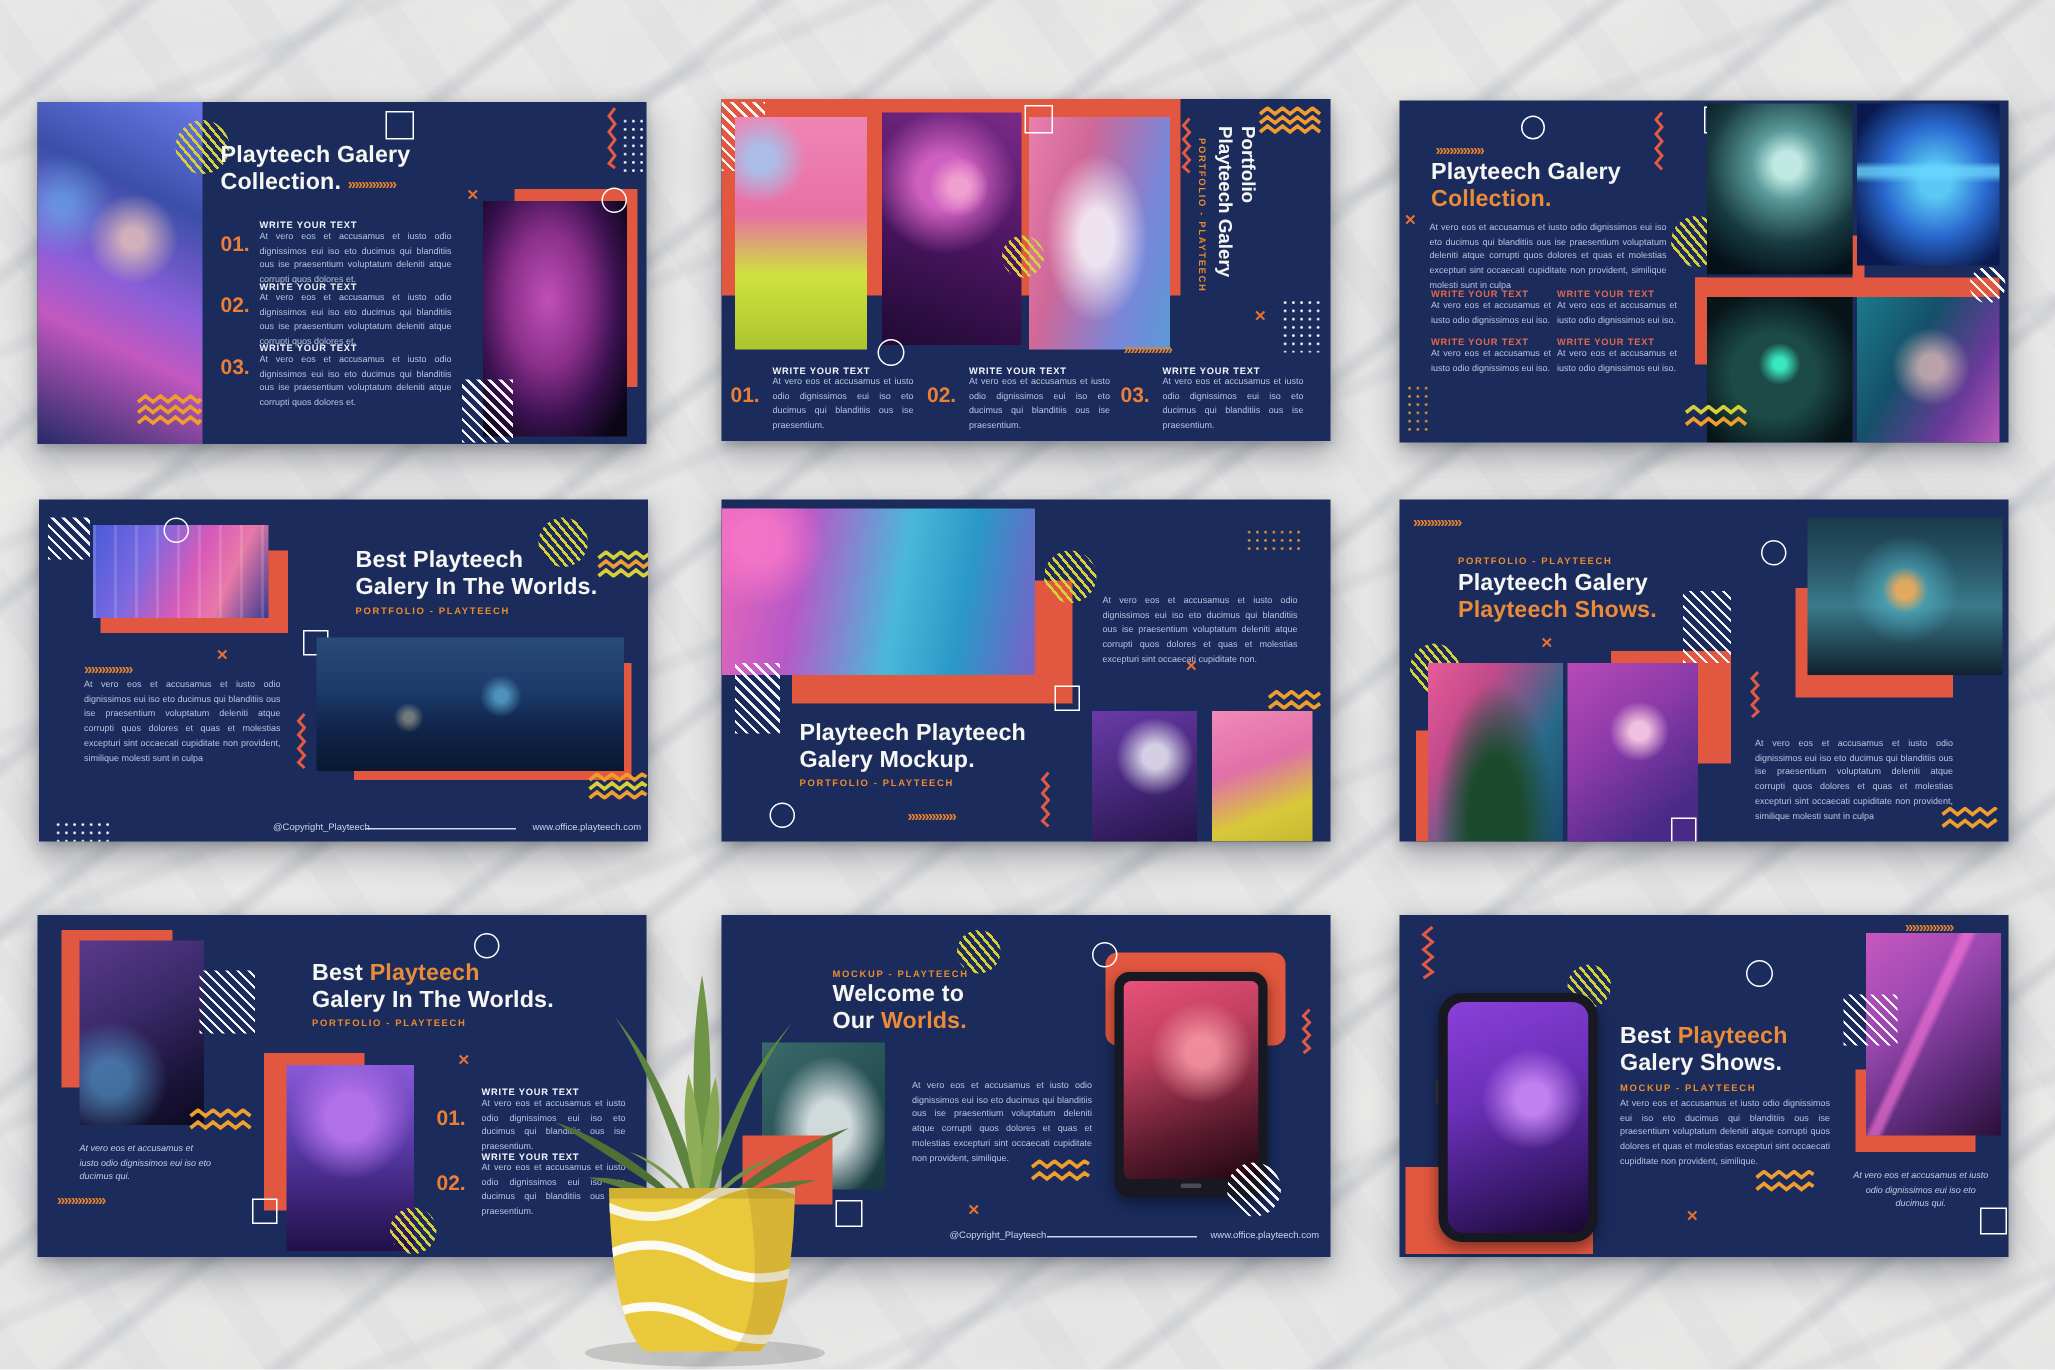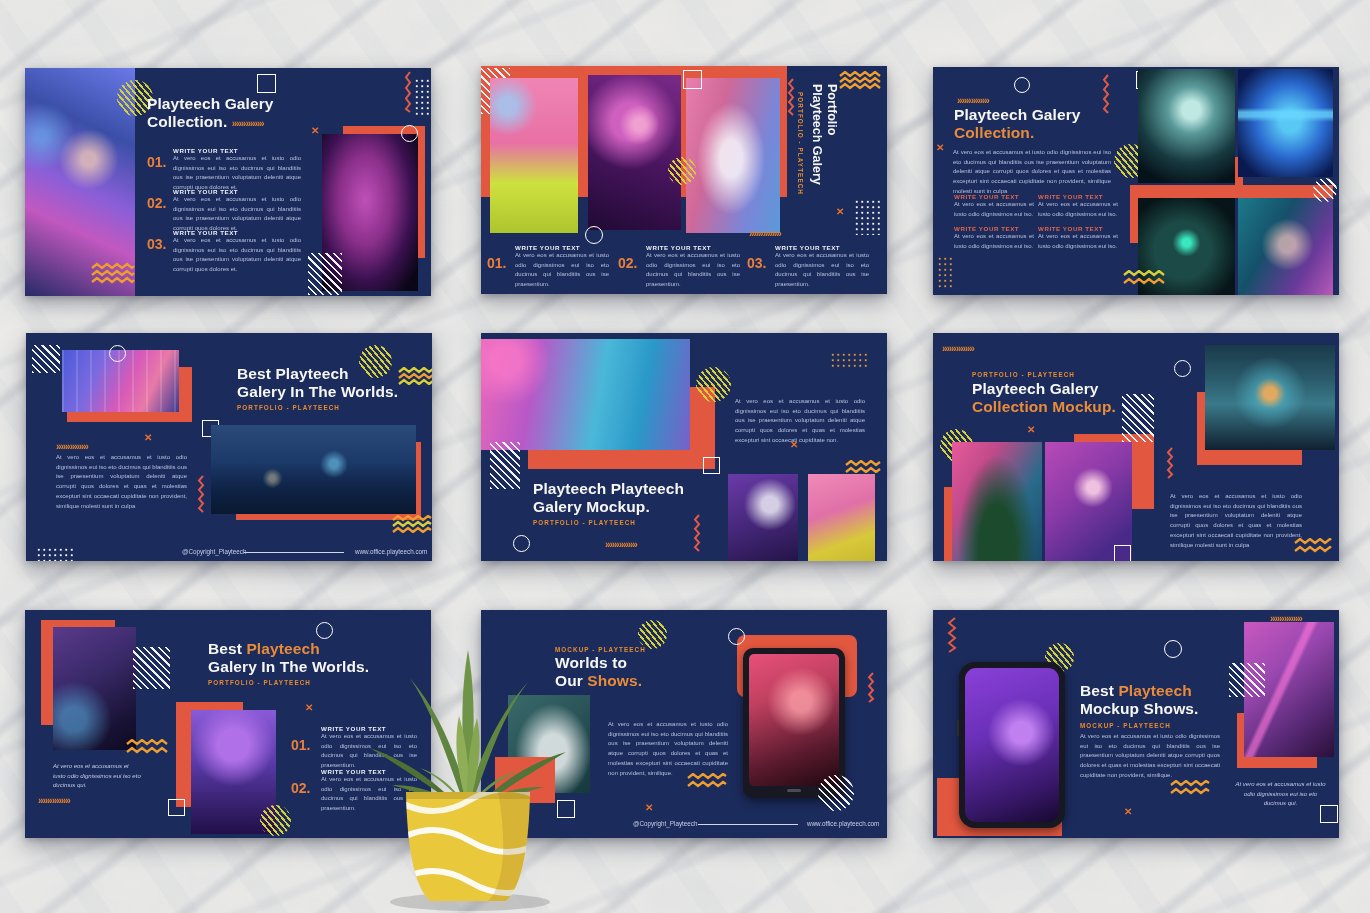--- a/index.html
+++ b/index.html
@@ -256,21 +256,21 @@
     </svg>
     <div class="ph" style="left:247px;top:141px;width:70px;height:87px;background:radial-gradient(circle at 60% 35%,rgba(235,235,245,.85) 0 8px,rgba(235,235,245,0) 26px),linear-gradient(160deg,#6a3aa8 0%,#4a2a80 46%,#241448 100%)"></div>
     <div class="ph" style="left:327px;top:141px;width:67px;height:87px;background:linear-gradient(160deg,#f08ab8 0%,#e070a8 42%,#d8c83a 74%,#c8b830 100%)"></div>
   </section>
 
   <section class="slide" style="left:933px;top:333px">
     <span class="ab chev" style="left:9px;top:11px">»»»»»»»</span>
     <div class="ab sub" style="left:39px;top:38px">PORTFOLIO - PLAYTEECH</div>
     <div class="ab t" style="left:39px;top:47px">
       <div>Playteech Galery</div>
-      <div class="o">Collection Mockup.</div>
+      <div class="o">Playteech Shows.</div>
     </div>
     <span class="ab xm" style="left:94px;top:92px">✕</span>
     <div class="ab ycirc" style="left:7px;top:96px;width:33px;height:33px"></div>
     <div class="ab red" style="left:11px;top:154px;width:98px;height:74px"></div>
     <div class="ph" style="left:19px;top:109px;width:90px;height:119px;background:radial-gradient(ellipse at 50% 88%,#1c4a2c 0 28%,rgba(28,74,44,0) 62%),linear-gradient(120deg,#e85a9a 0%,#c04a8a 30%,#2a6a8a 66%,#1a4a6a 100%)"></div>
     <div class="ab red" style="left:141px;top:101px;width:80px;height:75px"></div>
     <div class="ph" style="left:112px;top:109px;width:87px;height:120px;background:radial-gradient(circle at 55% 38%,#f0c0e0 0 6px,rgba(240,192,224,0) 20px),linear-gradient(140deg,#b84ab8 0%,#8a3aa8 42%,#4a2a88 82%)"></div>
     <div class="ab wstr" style="left:189px;top:61px;width:32px;height:48px"></div>
     <div class="ab red" style="left:264px;top:59px;width:105px;height:73px"></div>
     <div class="ph" style="left:272px;top:12px;width:130px;height:105px;background:radial-gradient(circle at 50% 46%,rgba(255,180,90,.85) 0 6px,rgba(90,200,220,.45) 18%,rgba(0,0,0,0) 42%),linear-gradient(180deg,#1a3a4a 0%,#2a5a6a 32%,#3a7a8a 56%,#102030 100%)"></div>
@@ -321,23 +321,23 @@
         <div class="h6">WRITE YOUR TEXT</div>
         <div class="bd jt">At vero eos et accusamus et iusto odio dignissimos eui iso eto ducimus qui blanditiis ous ise praesentium.</div>
       </div>
     </div>
   </section>
 
   <section class="slide" style="left:481px;top:610px">
     <div class="ab ycirc" style="left:157px;top:10px;width:29px;height:29px"></div>
     <div class="ab sub" style="left:74px;top:36px">MOCKUP - PLAYTEECH</div>
     <div class="ab t" style="left:74px;top:44px">
-      <div>Worlds to</div>
+      <div>Welcome to</div>
       <div><span>Our</span>
-        <span class="o">Shows.</span></div>
+        <span class="o">Worlds.</span></div>
     </div>
     <div class="ph" style="left:27px;top:85px;width:82px;height:98px;background:radial-gradient(ellipse at 55% 58%,rgba(238,242,242,.85) 0 14px,rgba(238,242,242,0) 38px),linear-gradient(140deg,#3a6a6a 0%,#2a5458 46%,#15383c 100%)"></div>
     <div class="ab red" style="left:14px;top:147px;width:60px;height:46px"></div>
     <div class="ab sqo" style="left:76px;top:190px;width:16px;height:16px"></div>
     <div class="ab bd jt" style="left:127px;top:110px;width:120px">At vero eos et accusamus et iusto odio dignissimos eui iso eto ducimus qui blanditiis ous ise praesentium voluptatum deleniti atque corrupti quos dolores et quas et molestias excepturi sint occaecati cupiditate non provident, similique.</div>
     <svg class="ab" style="left:206px;top:163px;width:40px;height:17px" viewBox="0 0 40 17">
       <path class="zo" d="M1,5 L6,1 11,5 16,1 21,5 26,1 31,5 36,1 39,3"></path>
       <path class="zo" d="M1,13 L6,9 11,13 16,9 21,13 26,9 31,13 36,9 39,11"></path>
     </svg>
     <span class="ab xm" style="left:164px;top:193px">✕</span>
@@ -362,21 +362,21 @@
       </svg>
     <div class="ab ycirc" style="left:112px;top:33px;width:29px;height:29px"></div>
     <div class="ab red" style="left:4px;top:168px;width:125px;height:58px"></div>
     <div class="ab devframe" style="left:26px;top:52px;width:106px;height:166px;border-radius:16px">
       <div class="ab" style="left:6px;top:6px;width:94px;height:154px;border-radius:11px;background:radial-gradient(circle at 60% 42%,#c080f0 0 10%,rgba(192,128,240,0) 32%),linear-gradient(160deg,#8a40d8 0%,#6a30b8 40%,#38186a 78%,#180830 100%)"></div>
       <div class="ab" style="left:-2px;top:58px;width:2px;height:16px;background:#2a2b34"></div>
     </div>
     <div class="ab t" style="left:147px;top:72px">
       <div><span>Best</span>
         <span class="o">Playteech</span></div>
-      <div>Mockup Shows.</div>
+      <div>Galery Shows.</div>
     </div>
     <div class="ab sub" style="left:147px;top:112px">MOCKUP - PLAYTEECH</div>
     <div class="ab bd jt" style="left:147px;top:122px;width:140px">At vero eos et accusamus et iusto odio dignissimos eui iso eto ducimus qui blanditiis ous ise praesentium voluptatum deleniti atque corrupti quos dolores et quas et molestias excepturi sint occaecati cupiditate non provident, similique.</div>
     <svg class="ab" style="left:237px;top:170px;width:40px;height:17px" viewBox="0 0 40 17">
       <path class="zo" d="M1,5 L6,1 11,5 16,1 21,5 26,1 31,5 36,1 39,3"></path>
       <path class="zo" d="M1,13 L6,9 11,13 16,9 21,13 26,9 31,13 36,9 39,11"></path>
     </svg>
     <span class="ab xm" style="left:191px;top:197px">✕</span>
     <div class="ab ring" style="left:231px;top:30px;width:16px;height:16px"></div>
     <span class="ab chev" style="left:337px;top:4px">»»»»»»»</span>

